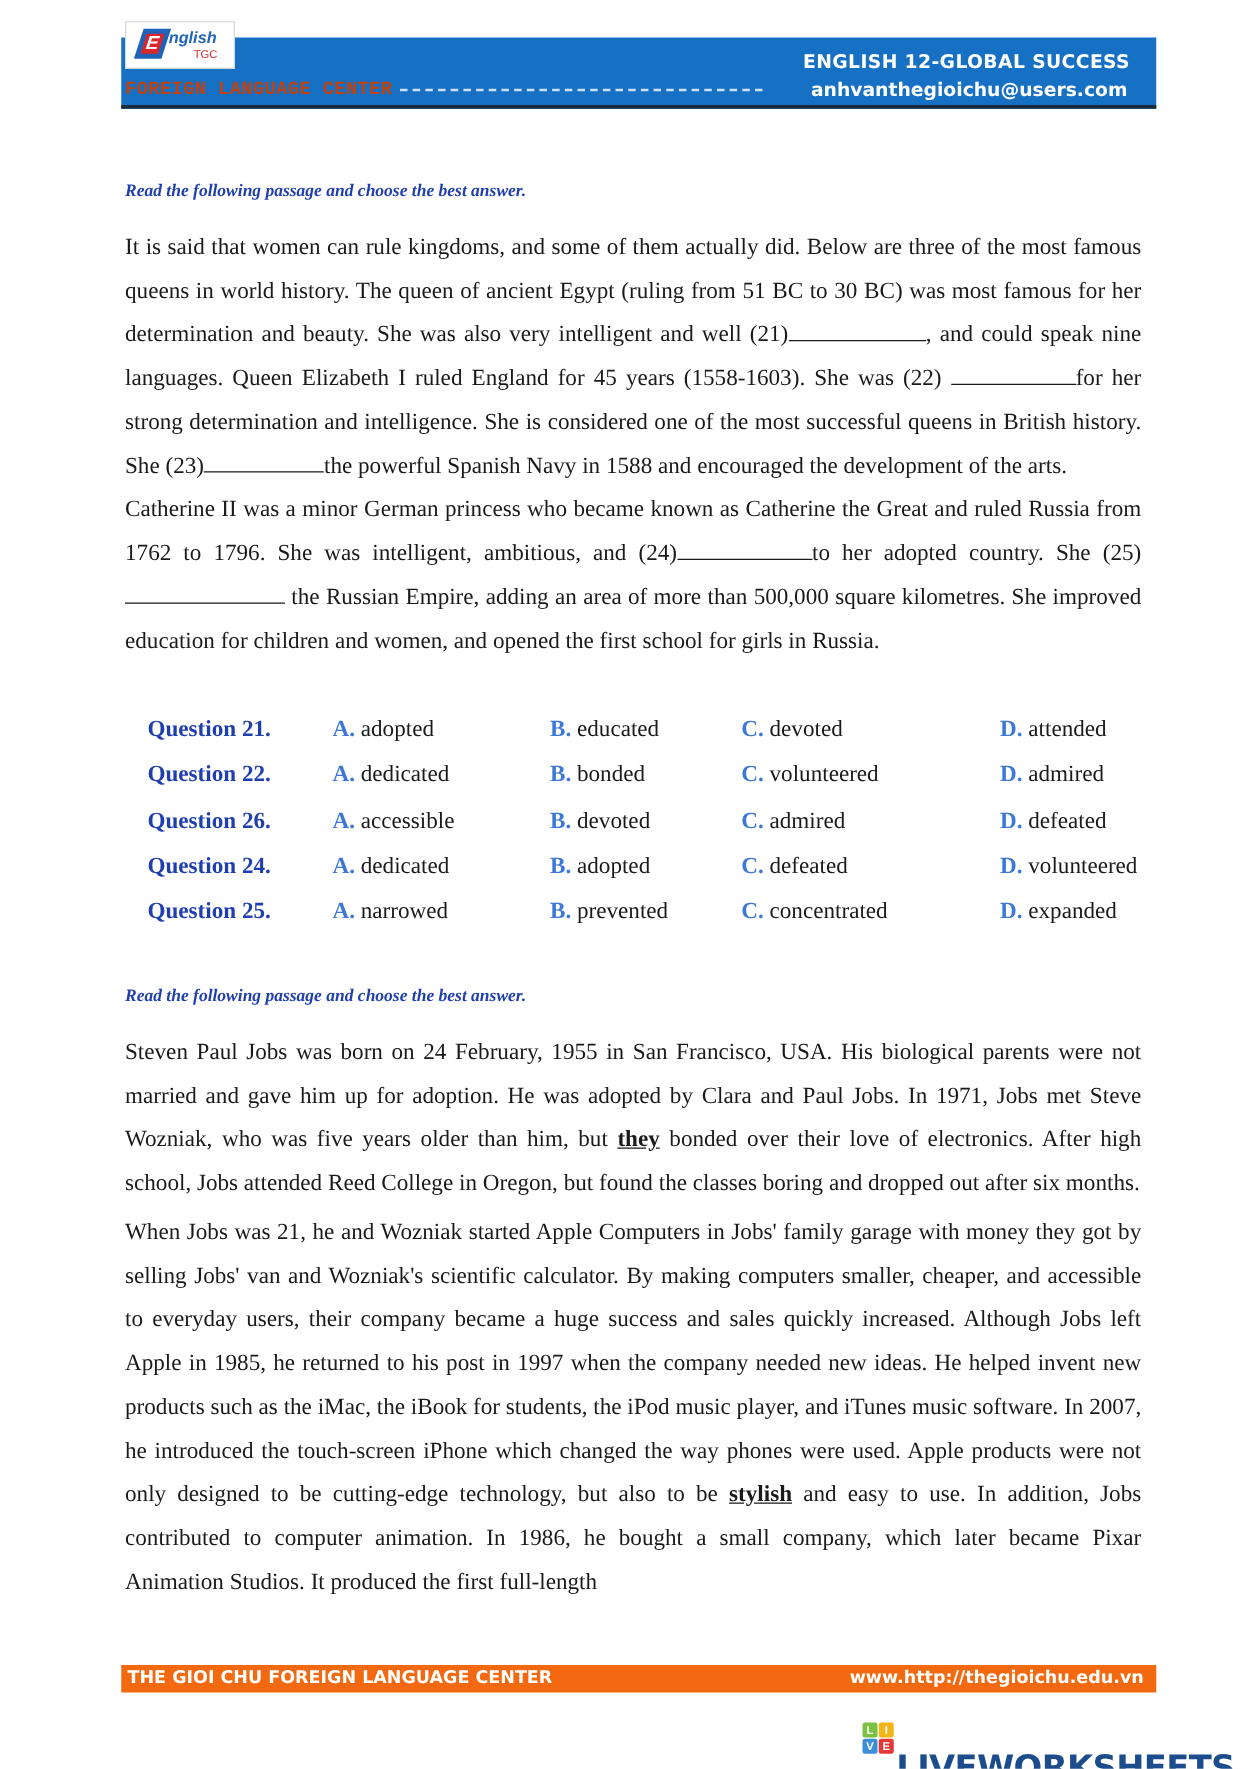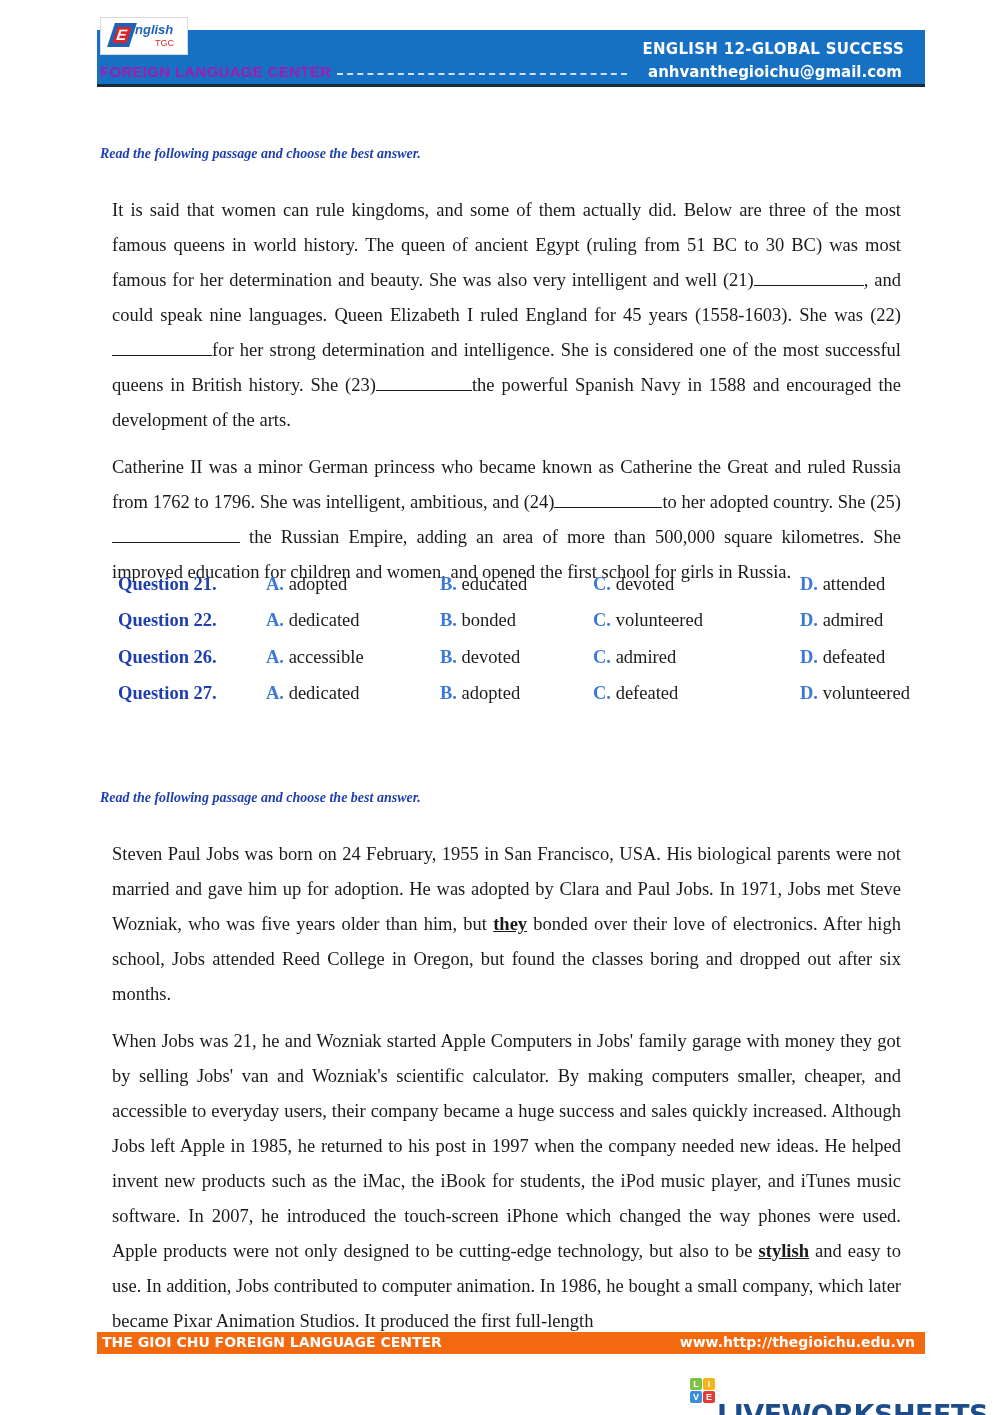--- a/index.html
+++ b/index.html
@@ -73,24 +73,24 @@
       left: 54px;
       top: 20px;
       font-family: "Liberation Sans", sans-serif;
       font-size: 9px;
       color: #d9262b;
     }
     .header-left {
       position: absolute;
       left: 100px;
       top: 63px;
-      font-family: Liberation Sans, sans-serif;
+      font-family: Liberation Mono, monospace;
       font-weight: bold;
       font-size: 15px;
-      color: #a21caf;
+      color: #c2410c;
       letter-spacing: 0.3px;
       white-space: nowrap;
       text-align: center;
     }
     .header-left .dash {
       display: inline-block;
       width: 290px;
       border-bottom: 2px dashed #cfe0f3;
       margin-left: 6px;
       vertical-align: 2px;
@@ -128,21 +128,21 @@
     .instruction {
       position: absolute;
       left: 100px;
       font-style: italic;
       font-weight: bold;
       font-size: 14px;
       color: #1f3fb0;
     }
     .para {
       text-align: justify;
-      margin: 12px;
+      margin: 0;
     }
     .blank {
       display: inline-block;
       border-bottom: 1.5px solid #1a1a1a;
       height: 20px;
       vertical-align: baseline;
     }
     .bold-under {
       font-weight: bold;
       text-decoration: underline;
@@ -251,21 +251,21 @@
 <div class="header-bar"></div>
 <div class="logo-box">
   <div class="logo-e">
     <div class="logo-e-inner">E</div>
   </div>
   <span class="logo-word">nglish</span>
   <span class="logo-sub">TGC</span>
 </div>
 <div class="header-left"><span>FOREIGN LANGUAGE CENTER</span><span class="dash"></span></div>
 <div class="header-right-title">ENGLISH 12-GLOBAL SUCCESS</div>
-<div class="header-right-email">anhvanthegioichu@gmail.com</div>
+<div class="header-right-email">anhvanthegioichu@users.com</div>
 
 <div class="instruction" style="top:146px;">Read the following passage and choose the best answer.</div>
 
 <div class="content" style="top:181px;">
   <p class="para"><span>It is said that women can rule kingdoms, and some of them actually did. Below are three of the most famous queens in world history. The queen of ancient Egypt (ruling from 51 BC to 30 BC) was most famous for her determination and beauty. She was also very intelligent and well (21)</span><span class="blank" style="width:110px;"></span><span>, and could speak nine languages. Queen Elizabeth I ruled England for 45 years (1558-1603). She was (22) </span><span class="blank" style="width:100px;"></span><span>for her strong determination and intelligence. She is considered one of the most successful queens in British history. She (23)</span><span class="blank" style="width:96px;"></span><span>the powerful Spanish Navy in 1588 and encouraged the development of the arts.</span></p>
   <p class="para"><span>Catherine II was a minor German princess who became known as Catherine the Great and ruled Russia from 1762 to 1796. She was intelligent, ambitious, and (24)</span><span class="blank" style="width:108px;"></span><span>to her adopted country. She (25)</span><span class="blank" style="width:128px;"></span><span> the Russian Empire, adding an area of more than 500,000 square kilometres. She improved education for children and women, and opened the first school for girls in Russia.</span></p>
 </div>
 
 <div class="questions">
   <div class="q-row">
@@ -283,25 +283,32 @@
     <span class="q-opt opt-d"><span class="letter">D.</span> <span>admired</span></span>
   </div>
   <div class="q-row">
     <span class="q-label">Question 26.</span>
     <span class="q-opt opt-a"><span class="letter">A.</span> <span>accessible</span></span>
     <span class="q-opt opt-b"><span class="letter">B.</span> <span>devoted</span></span>
     <span class="q-opt opt-c"><span class="letter">C.</span> <span>admired</span></span>
     <span class="q-opt opt-d"><span class="letter">D.</span> <span>defeated</span></span>
   </div>
   <div class="q-row">
-    <span class="q-label">Question 27.</span>
+    <span class="q-label">Question 24.</span>
     <span class="q-opt opt-a"><span class="letter">A.</span> <span>dedicated</span></span>
     <span class="q-opt opt-b"><span class="letter">B.</span> <span>adopted</span></span>
     <span class="q-opt opt-c"><span class="letter">C.</span> <span>defeated</span></span>
     <span class="q-opt opt-d"><span class="letter">D.</span> <span>volunteered</span></span>
+  </div>
+  <div class="q-row">
+    <span class="q-label">Question 25.</span>
+    <span class="q-opt opt-a"><span class="letter">A.</span> <span>narrowed</span></span>
+    <span class="q-opt opt-b"><span class="letter">B.</span> <span>prevented</span></span>
+    <span class="q-opt opt-c"><span class="letter">C.</span> <span>concentrated</span></span>
+    <span class="q-opt opt-d"><span class="letter">D.</span> <span>expanded</span></span>
   </div>
 </div>
 
 <div class="instruction" style="top:790px;">Read the following passage and choose the best answer.</div>
 
 <div class="content" style="top:825px;">
   <p class="para"><span>Steven Paul Jobs was born on 24 February, 1955 in San Francisco, USA. His biological parents were not married and gave him up for adoption. He was adopted by Clara and Paul Jobs. In 1971, Jobs met Steve Wozniak, who was five years older than him, but </span><span class="bold-under">they</span><span> bonded over their love of electronics. After high school, Jobs attended Reed College in Oregon, but found the classes boring and dropped out after six months.</span></p>
   <p class="para" style="margin-top:4px;"><span>When Jobs was 21, he and Wozniak started Apple Computers in Jobs' family garage with money they got by selling Jobs' van and Wozniak's scientific calculator. By making computers smaller, cheaper, and accessible to everyday users, their company became a huge success and sales quickly increased. Although Jobs left Apple in 1985, he returned to his post in 1997 when the company needed new ideas. He helped invent new products such as the iMac, the iBook for students, the iPod music player, and iTunes music software. In 2007, he introduced the touch-screen iPhone which changed the way phones were used. Apple products were not only designed to be cutting-edge technology, but also to be </span><span class="bold-under">stylish</span><span> and easy to use. In addition, Jobs contributed to computer animation. In 1986, he bought a small company, which later became Pixar Animation Studios. It produced the first full-length</span></p>
 </div>
 

